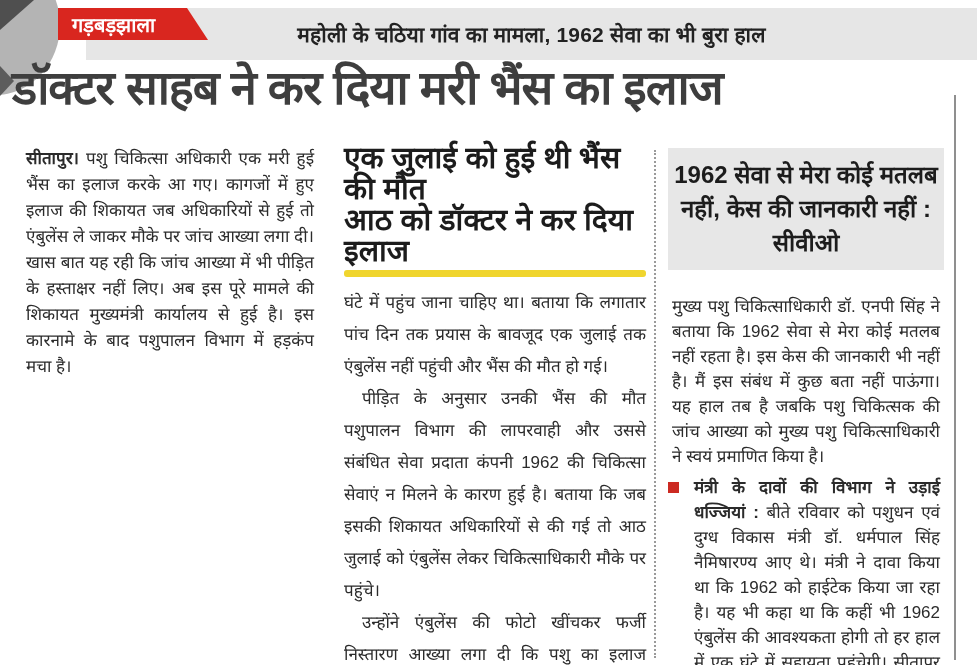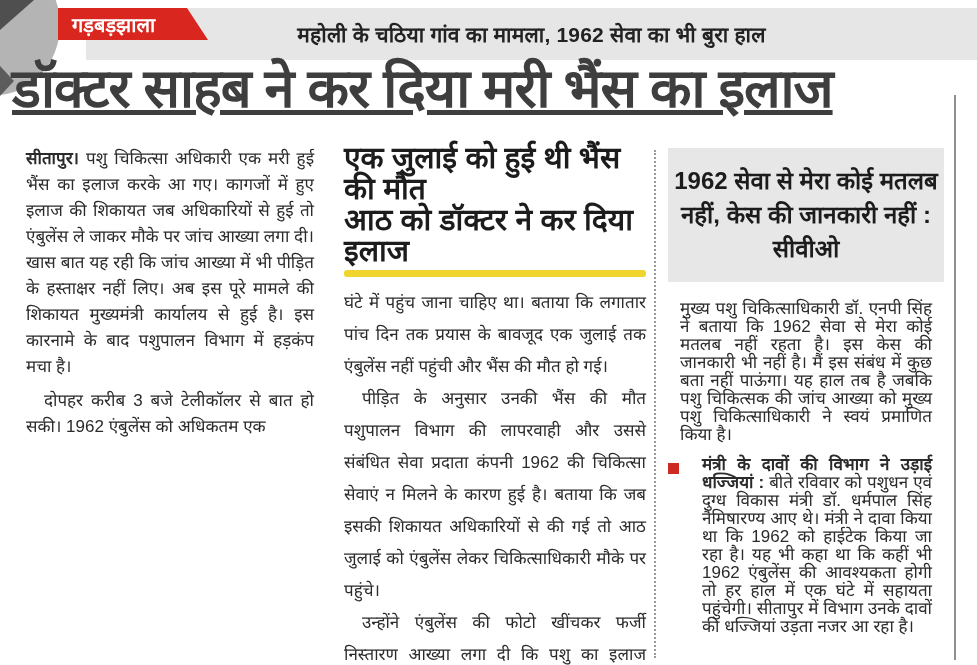--- a/index.html
+++ b/index.html
@@ -14,40 +14,40 @@
     background:#4f4f4f;clip-path:polygon(0 0,100% 0,0 100%);}
   .corner-wedge{position:absolute;left:0;top:66px;width:14px;height:30px;
     background:#5c5c5c;clip-path:polygon(0 0,100% 50%,0 100%);}
   .strap{position:absolute;left:86px;top:8px;right:0;height:52px;background:#e6e6e6;
     display:flex;align-items:center;justify-content:center;}
   .strap-text{font-size:21px;font-weight:bold;color:#222;letter-spacing:.2px;}
   .badge{position:absolute;left:58px;top:8px;height:32px;width:150px;background:#d9261f;
     clip-path:polygon(0 0,86% 0,100% 100%,0 100%);
     display:flex;align-items:center;}
   .badge-text{color:#fff;font-size:20px;font-weight:bold;padding-left:14px;padding-right:26px;}
-  .headline{position:absolute;left:12px;top:56px;width:960px;font-size:54px;line-height:64px;
-    font-weight:800;color:#3e3e3e;white-space:nowrap;letter-spacing:-1px;text-decoration:underline;}
+  .headline{position:absolute;left:12px;top:56px;width:960px;font-size:47px;line-height:64px;
+    font-weight:800;color:#3e3e3e;white-space:nowrap;letter-spacing:-1px;}
   
   .col{position:absolute;text-align:justify;}
   .col1{left:18px;top:138px;width:304px;}
   .col2{left:344px;top:142px;width:302px;}
   .col3{left:668px;top:148px;width:276px;}
   .byline{font-size:20px;font-weight:bold;color:#1e1e1e;text-align:left;
     padding-bottom:8px;border-bottom:2px dotted #a9a9a9;margin-bottom:14px;}
   .body-text{font-size:17px;}
   .lh1 p{line-height:26px;margin:8px;}
   .lh2 p{line-height:32px;margin:0;}
-  .lh3 p{line-height:18px;margin:12px;}
+  .lh3 p{line-height:25px;margin:4px;}
   .indent{text-indent:18px;}
   .bold{font-weight:bold;}
   .subhead2{font-size:30px;line-height:31px;font-weight:bold;color:#1c1c1c;
     text-align:left;margin:0 0 4px 0;}
   .yellow-rule{height:7px;background:#f0d52e;border-radius:3px;margin:4px 0 10px 0;}
   .subhead3{background:#e7e7e7;font-size:24px;line-height:34px;font-weight:bold;color:#1c1c1c;
-    text-align:center;padding:16px 6px;margin:0 0 18px 0;}
+    text-align:center;padding:10px 6px;margin:0 0 24px 0;}
   .credit{font-size:14px;color:#333;}
   .bullet-item{position:relative;padding-left:22px;margin-top:6px;}
   .bullet-sq{position:absolute;left:0;top:7px;width:11px;height:11px;background:#cc2a22;}
   .divider-dotted{position:absolute;left:654px;top:150px;height:508px;
     border-left:2px dotted #9a9a9a;}
   .edge-line{position:absolute;left:954px;top:95px;height:565px;width:2px;background:#8f8f8f;}
 </style>
 </head>
 <body>
 
@@ -62,21 +62,20 @@
   </div>
 
   <div class="badge">
     <span class="badge-text">गड़बड़झाला</span>
   </div>
 
   <div class="headline">डॉक्टर साहब ने कर दिया मरी भैंस का इलाज</div>
 
   <div class="col col1 body-text lh1">
     <p><span class="bold">सीतापुर।</span><span> पशु चिकित्सा अधिकारी एक मरी हुई भैंस का इलाज करके आ गए। कागजों में हुए इलाज की शिकायत जब अधिकारियों से हुई तो एंबुलेंस ले जाकर मौके पर जांच आख्या लगा दी। खास बात यह रही कि जांच आख्या में भी पीड़ित के हस्ताक्षर नहीं लिए। अब इस पूरे मामले की शिकायत मुख्यमंत्री कार्यालय से हुई है। इस कारनामे के बाद पशुपालन विभाग में हड़कंप मचा है।</span></p>
-    <p class="indent">दोपहर करीब 3 बजे टेलीकॉलर से बात हो सकी। 1962 एंबुलेंस को अधिकतम एक</p>
   </div>
 
   <div class="col col2 body-text lh2">
     <div class="subhead2">
       <div>एक जुलाई को हुई थी भैंस की मौत</div>
       <div>आठ को डॉक्टर ने कर दिया इलाज</div>
     </div>
     <div class="yellow-rule"></div>
     <p>घंटे में पहुंच जाना चाहिए था। बताया कि लगातार पांच दिन तक प्रयास के बावजूद एक जुलाई तक एंबुलेंस नहीं पहुंची और भैंस की मौत हो गई।</p>
     <p class="indent">पीड़ित के अनुसार उनकी भैंस की मौत पशुपालन विभाग की लापरवाही और उससे संबंधित सेवा प्रदाता कंपनी 1962 की चिकित्सा सेवाएं न मिलने के कारण हुई है। बताया कि जब इसकी शिकायत अधिकारियों से की गई तो आठ जुलाई को एंबुलेंस लेकर चिकित्साधिकारी मौके पर पहुंचे।</p>

